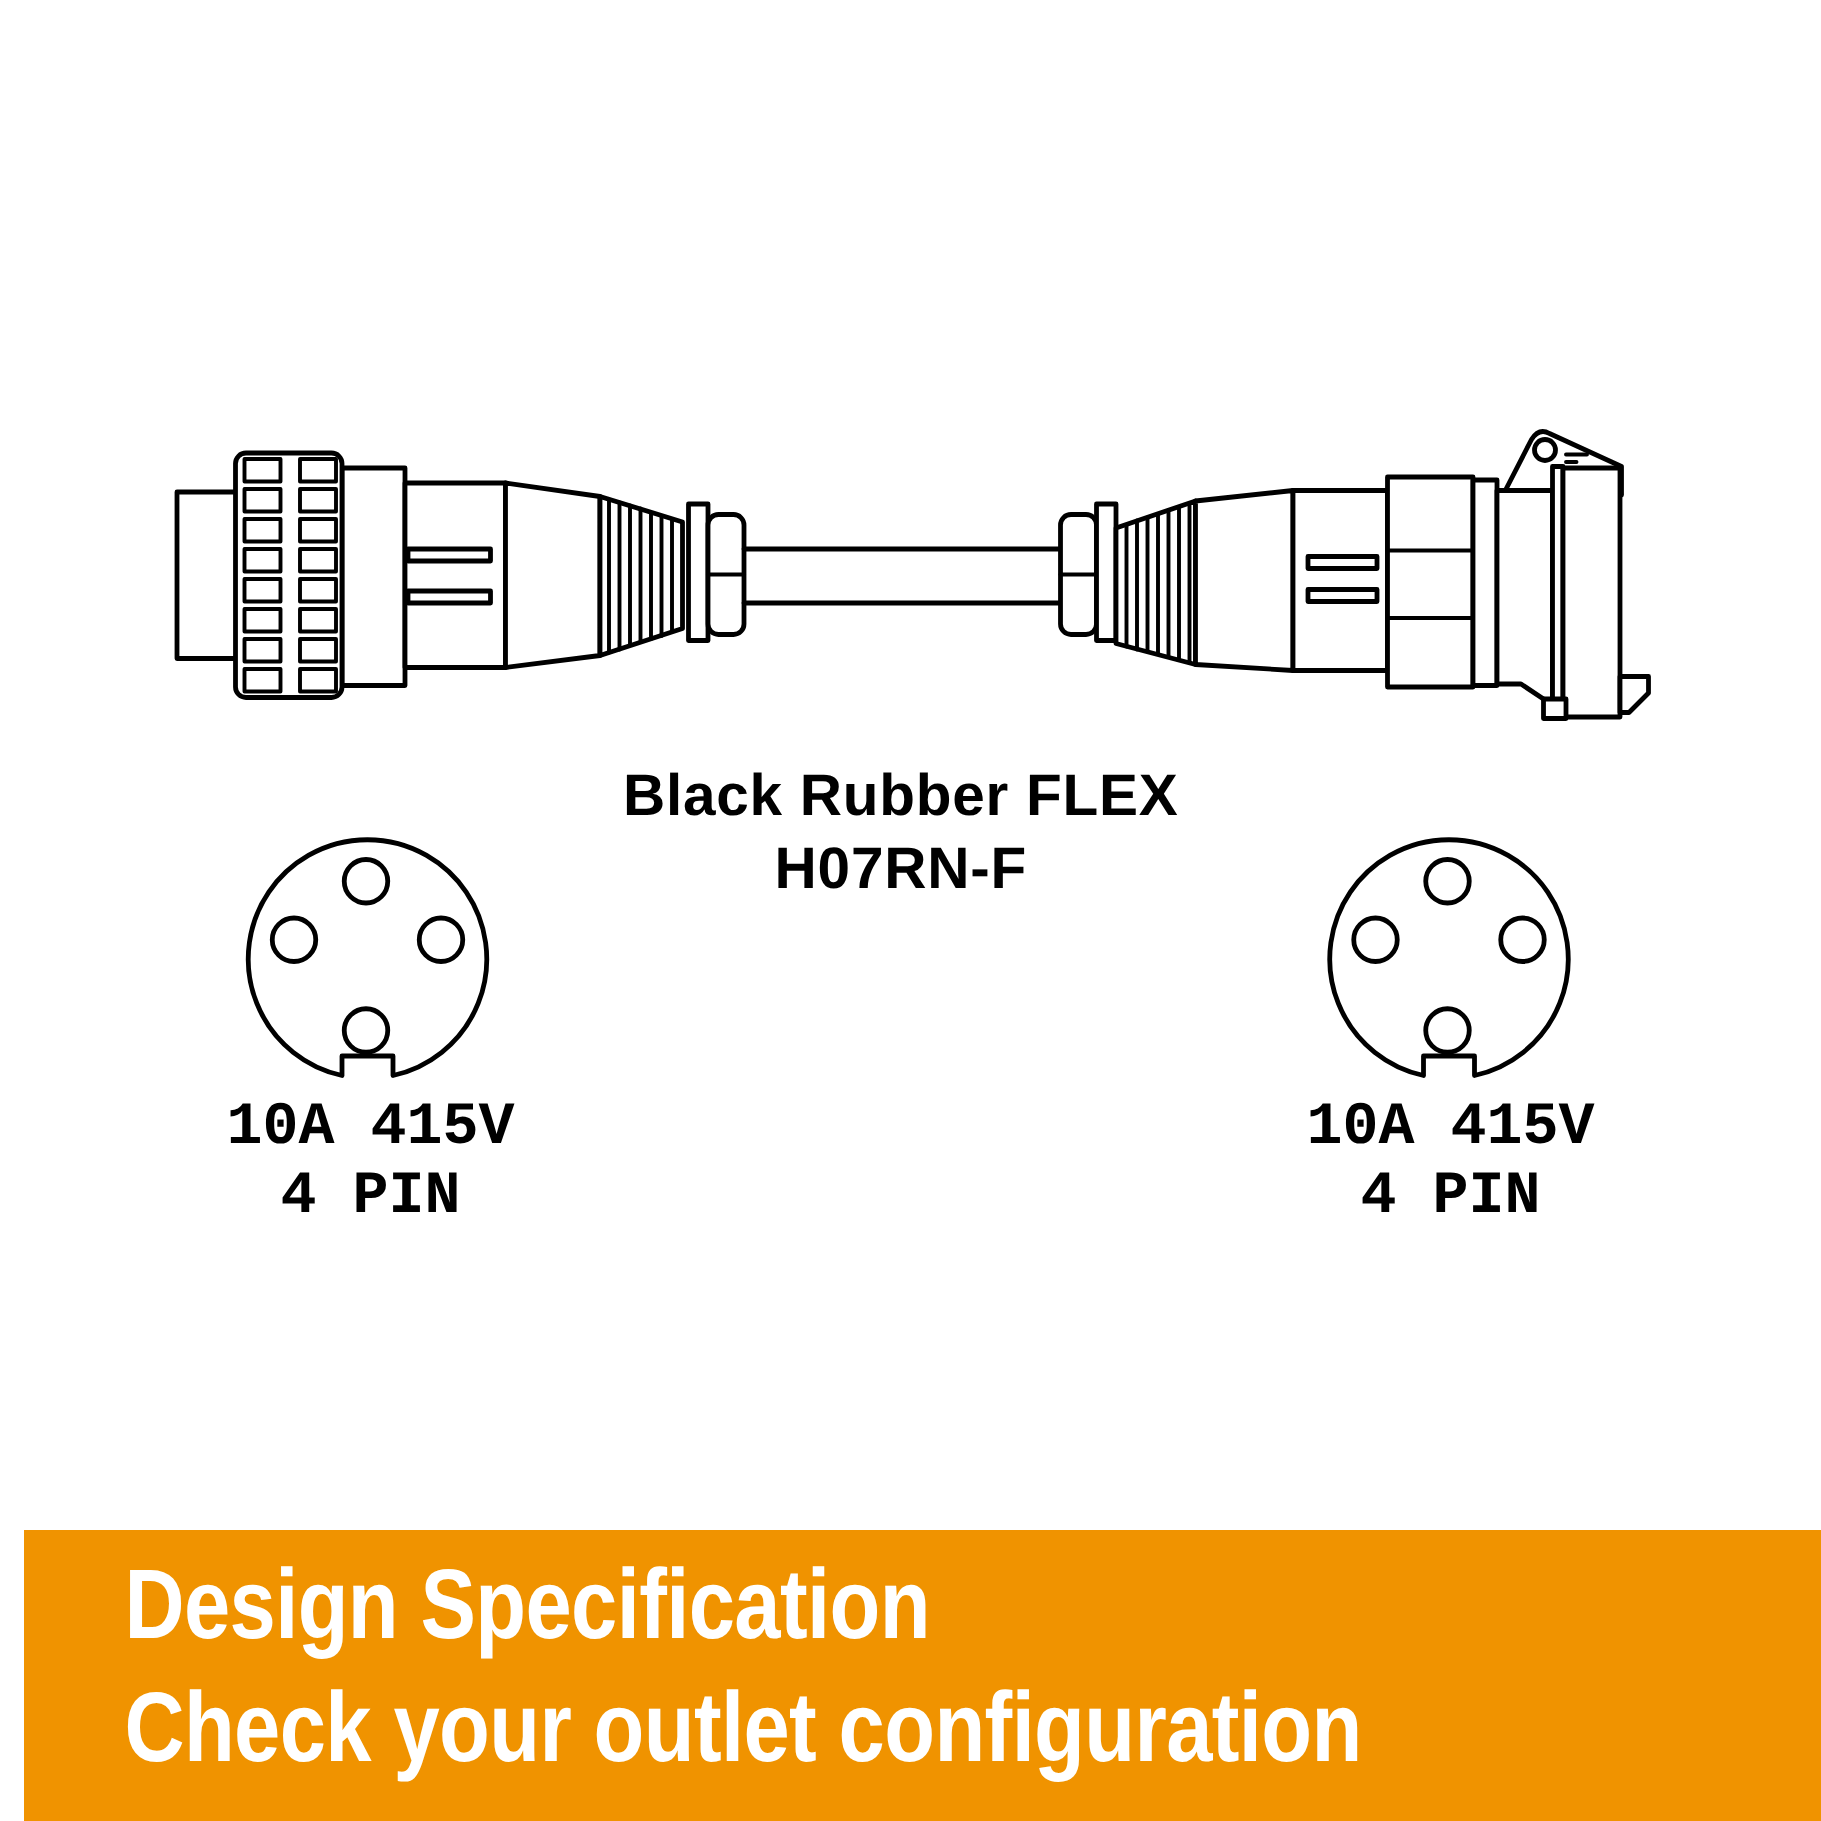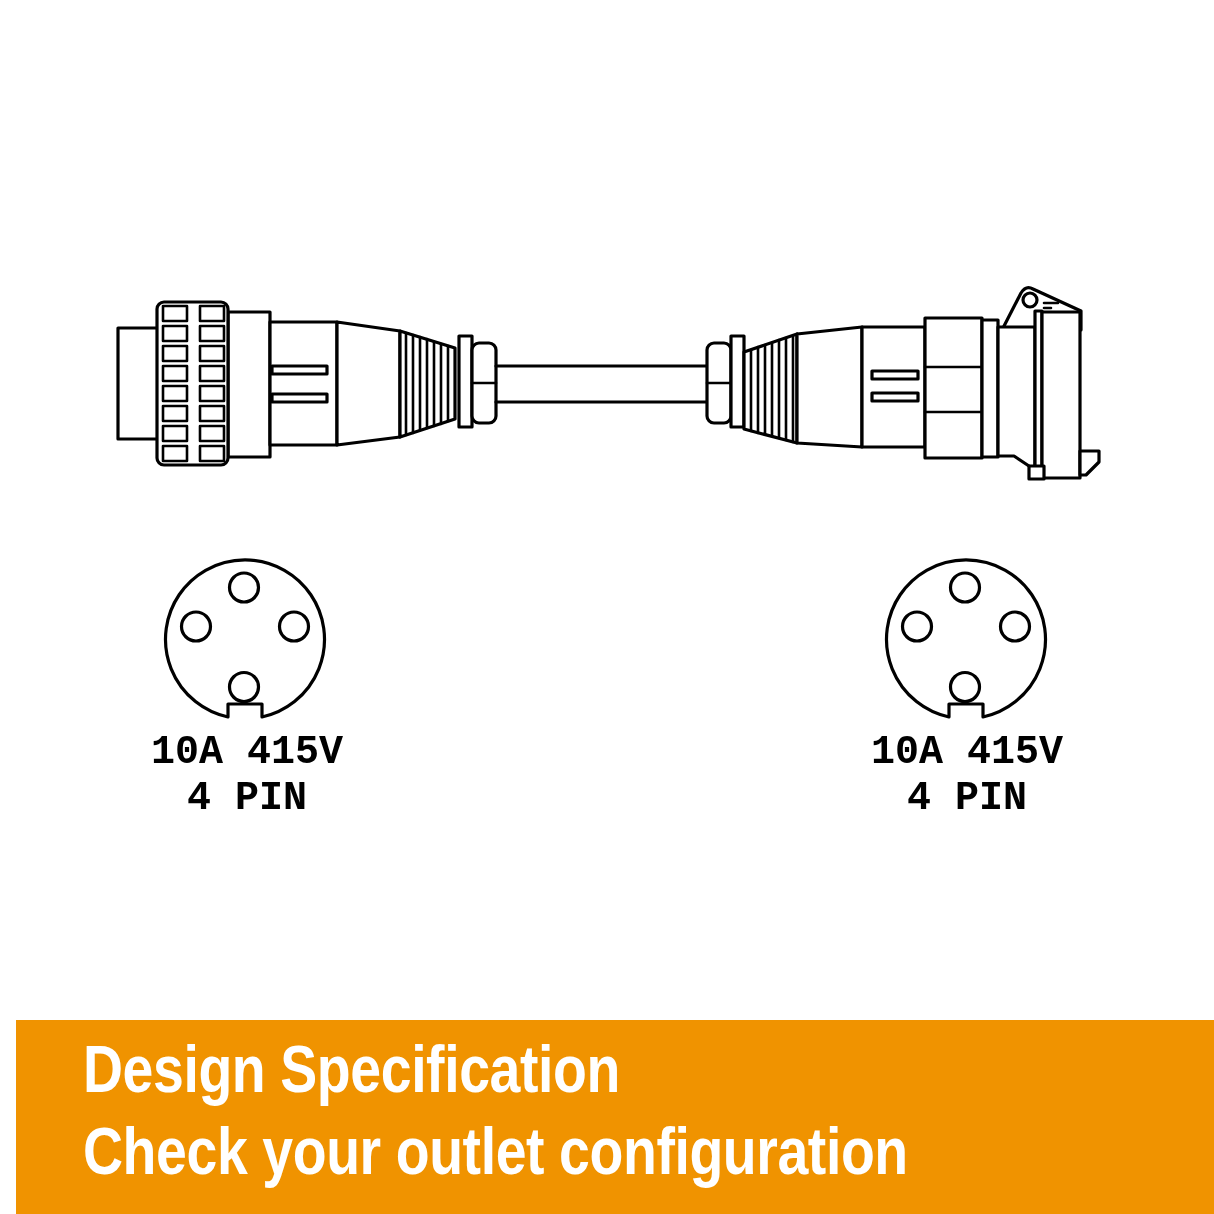--- a/index.html
+++ b/index.html
@@ -162,20 +162,24 @@
 
     <g transform="translate(721,0)">
       <path class="part" d="M228 717 L228 704 L262 704 L262 717 A79.5 79.5 0 1 0 228 717 Z"></path>
       <circle class="part" cx="244" cy="587.5" r="14.5"></circle>
       <circle class="part" cx="196" cy="626.5" r="14.5"></circle>
       <circle class="part" cx="294" cy="626.5" r="14.5"></circle>
       <circle class="part" cx="244" cy="687" r="14.5"></circle>
     </g>
   </svg>
 
+  <div class="cable-label">
+    <div>Black Rubber FLEX</div>
+    <div>H07RN-F</div>
+  </div>
 
   <div class="pin-label left">
     <div>10A 415V</div>
     <div>4 PIN</div>
   </div>
 
   <div class="pin-label right">
     <div>10A 415V</div>
     <div>4 PIN</div>
   </div>

